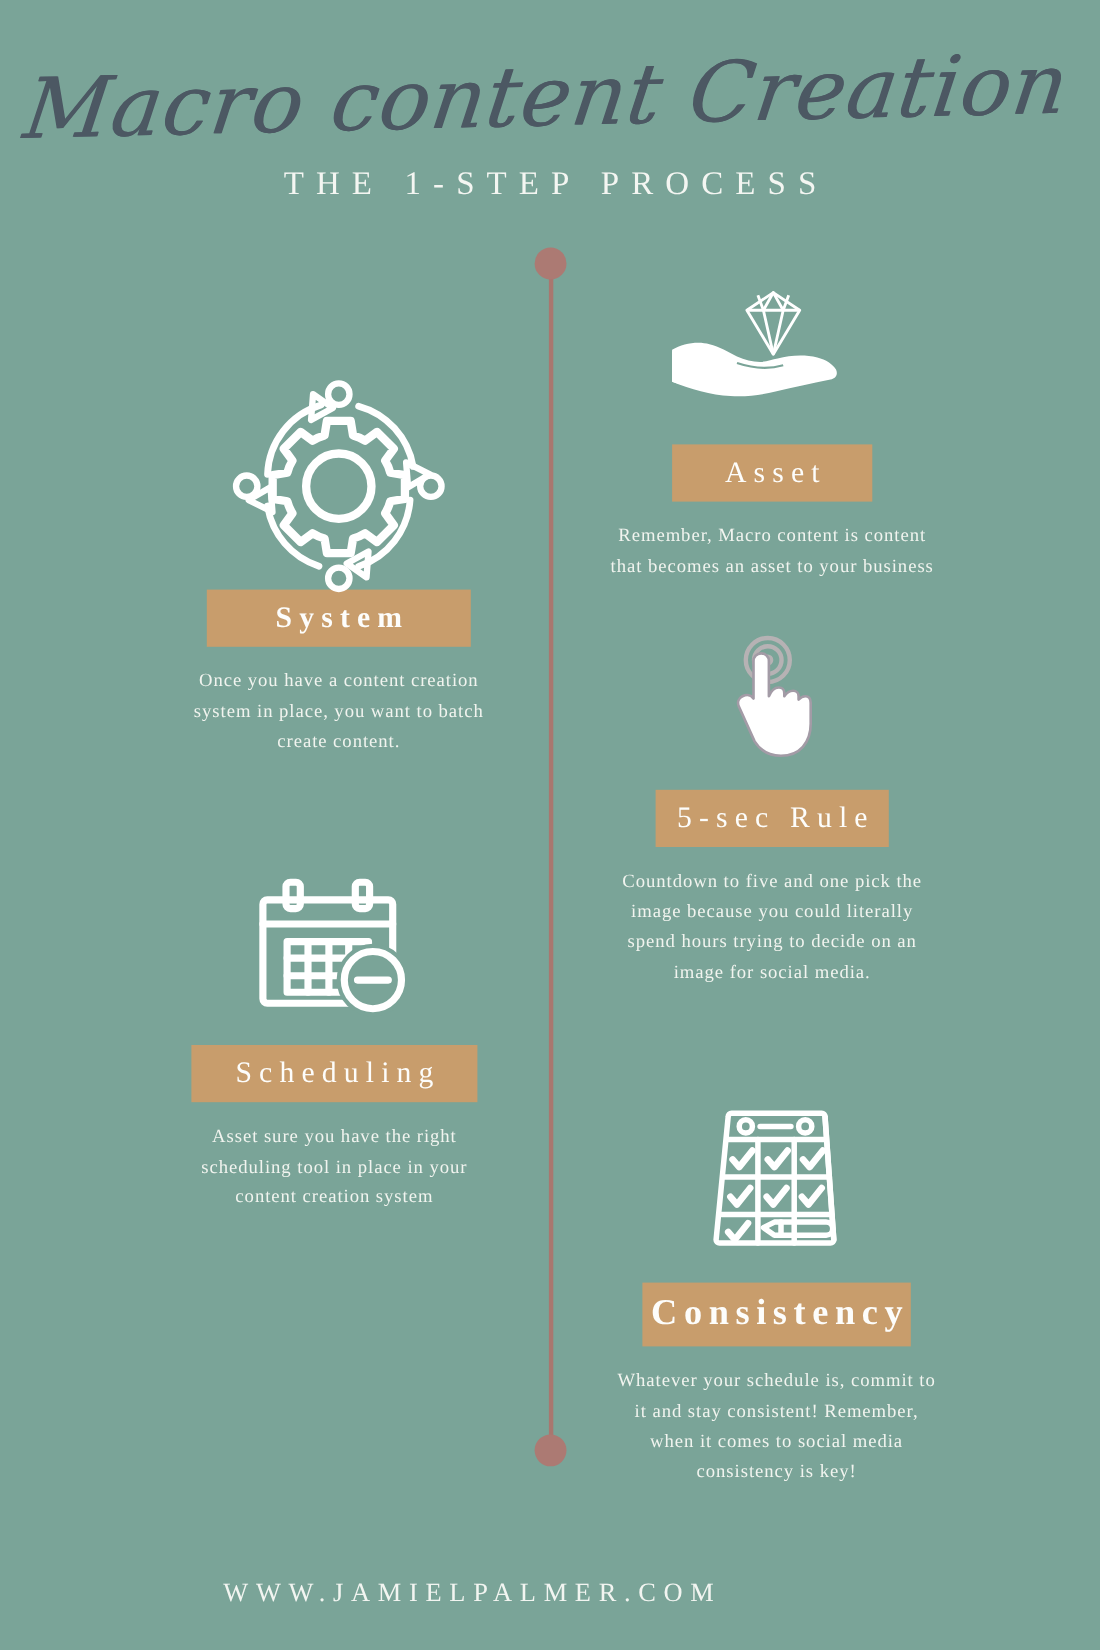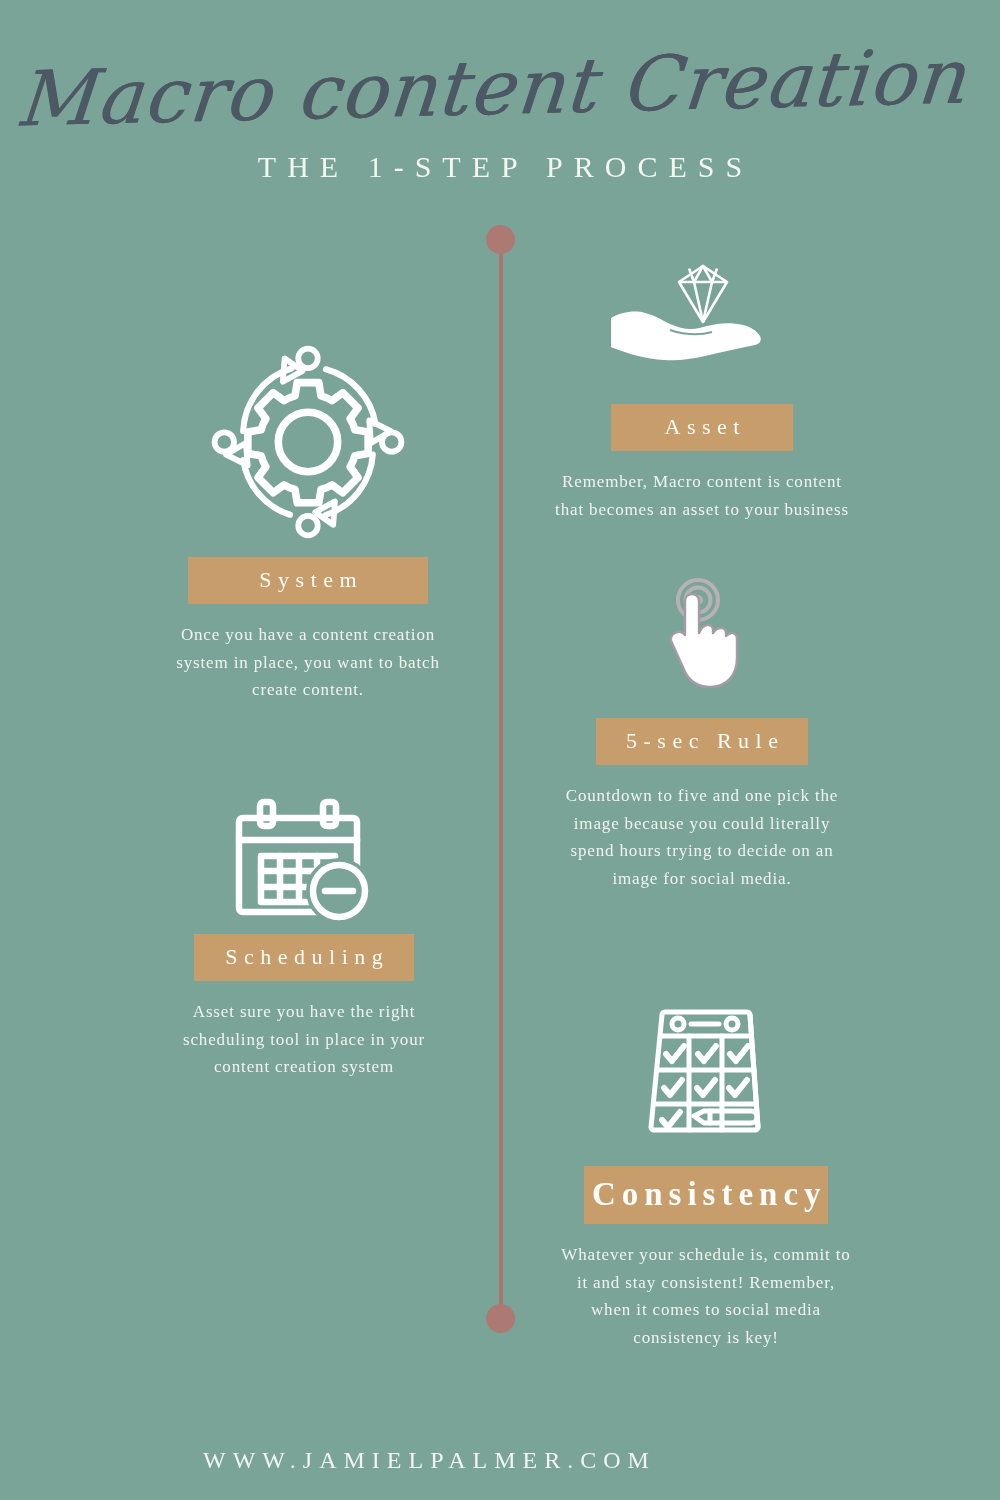--- a/index.html
+++ b/index.html
@@ -68,21 +68,21 @@
     display:flex;
     align-items:flex-end;
     justify-content:center;
   }
 
   .label-box {
     display:block;
     background:#c89d6c;
     color:#fdfdfb;
     font-family:"Liberation Serif", serif;
-    font-size:22px;
+    font-size:27px;
     letter-spacing:6.5px;
     text-align:center;
     padding:10px 0 11px 0;
     text-indent:6.5px;
     white-space:nowrap;
   }
   .label-box.bold { font-weight:bold; letter-spacing:6px; font-size:33px; }
 
   .body-text {
     color:#f1f4ef;
@@ -94,39 +94,39 @@
     margin-top:17px;
   }
 
   
   #step-system      { left:118px; top:352px;  width:380px; }
   #step-asset       { left:512px; top:258px;  width:380px; }
   #step-5sec        { left:512px; top:578px;  width:380px; }
   #step-scheduling  { left:110px; top:796px;  width:388px; }
   #step-consistency { left:512px; top:1000px; width:388px; }
 
-  #step-system .label-box      { width:240px; margin:25px auto 0; }
+  #step-system .label-box      { width:240px; margin:4px auto 0;font-weight:bold; }
   #step-asset .label-box       { width:182px; margin:26px auto 0; }
   #step-5sec .label-box        { width:212px; margin:24px auto 0; }
-  #step-scheduling .label-box  { width:220px; margin:8px auto 0; }
+  #step-scheduling .label-box  { width:260px; margin:24px auto 0; }
   #step-consistency .label-box { width:244px; margin:24px auto 0; }
 
   #step-system .body-text      { width:300px; margin-left:auto; margin-right:auto; }
   #step-asset .body-text       { width:300px; margin-left:auto; margin-right:auto; }
   #step-5sec .body-text        { width:290px; margin-left:auto; margin-right:auto; }
   #step-scheduling .body-text  { width:300px; margin-left:auto; margin-right:auto; }
   #step-consistency .body-text { width:290px; margin-left:auto; margin-right:auto; }
 
   
   .footer {
     position:absolute;
     left:0; bottom:0;
     width:852px;
     text-align:center;
-    padding-bottom:26px;
+    padding-bottom:38px;
     color:#f2f5f1;
     font-family:"Liberation Serif", serif;
     font-size:24px;
     letter-spacing:7px;
     text-indent:7px;
   }
 
   svg { display:block; overflow:visible; }
 </style>
 </head>

